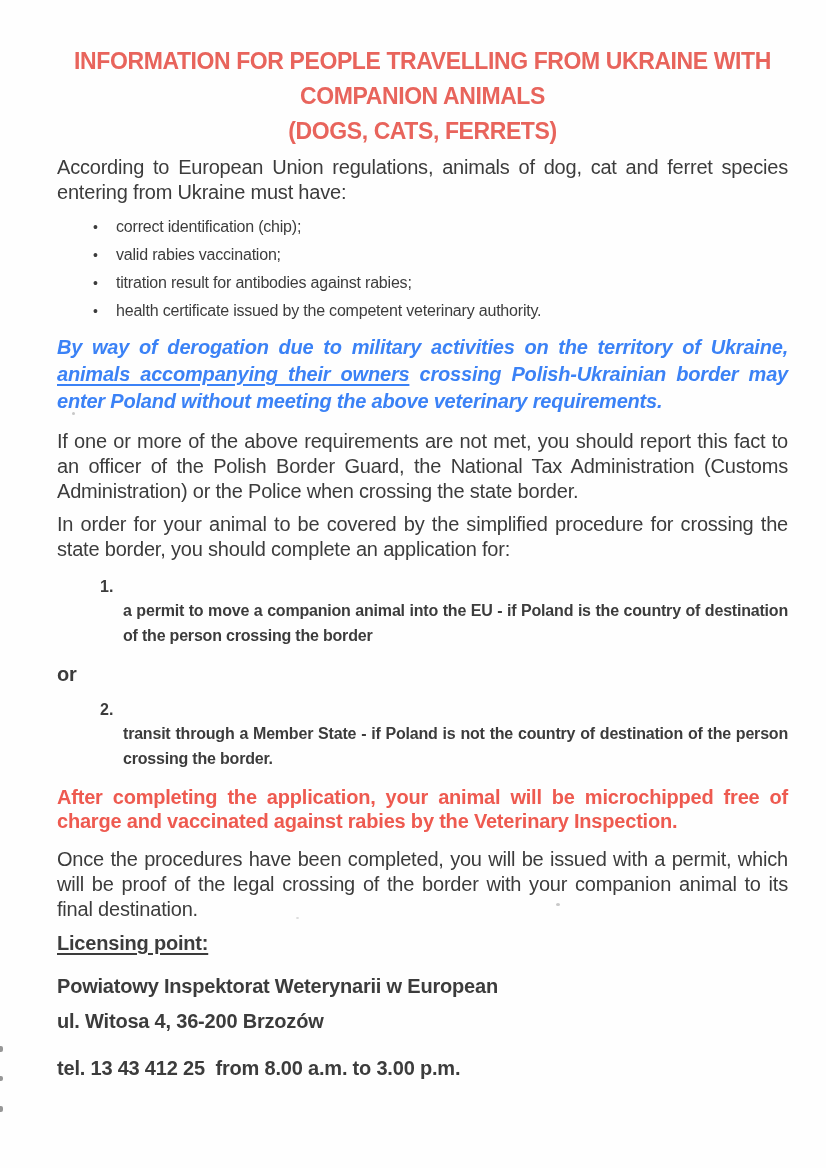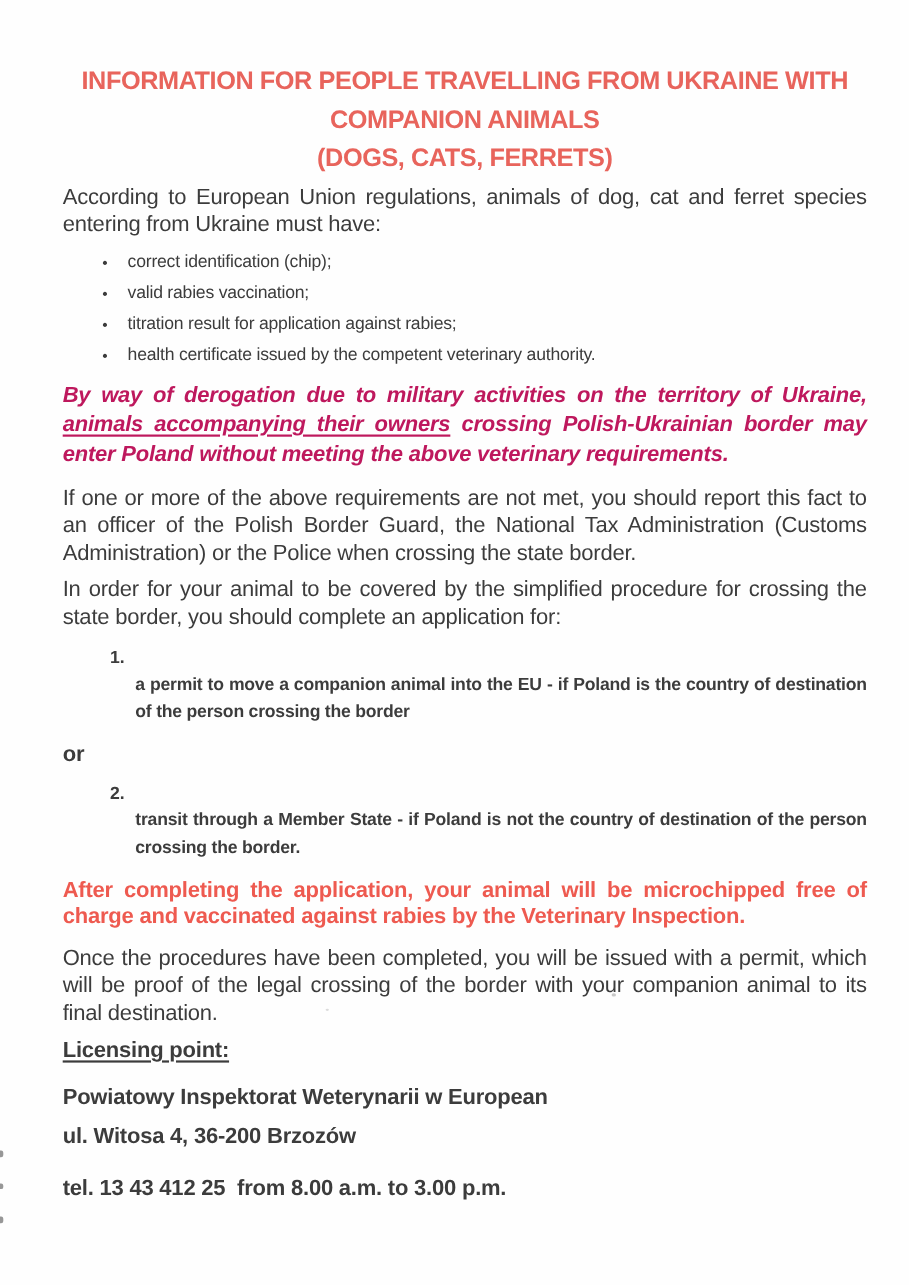--- a/index.html
+++ b/index.html
@@ -6,21 +6,21 @@
   body {
     width: 826px; height: 1168px;
     background: #fdfdfd;
     font-family: "Liberation Sans", sans-serif;
     color: #3c3c3c;
     overflow: hidden;
   }
   .page {
     position: relative;
     width: 826px; height: 1168px;
-    padding: 56px 38px 0 57px;
+    padding: 44px 38px 0 57px;
     box-sizing: border-box;
     background: #fefefe;
   }
   
   .doc-title { margin: 0; padding: 0; text-align: center; }
   .doc-title .t-line {
     display: block;
     font-size: 23px; font-weight: 700;
     letter-spacing: -0.4px;
     line-height: 35px;
@@ -39,21 +39,21 @@
   .p-warning  { margin-top: 13px; }
   .p-licensing{ margin-top: 9px; font-weight: 700; }
   .p-licensing .u-head { text-decoration: underline; text-decoration-thickness: 2px; text-underline-offset: 3px; }
   .p-office   { margin-top: 18px; font-weight: 700; }
   .p-address  { margin-top: 10px; font-weight: 700; }
   .p-phone    { margin-top: 22px; font-weight: 700; white-space: pre-wrap; }
   
   .p-derog {
     margin-top: 9px;
     font-weight: 700; font-style: italic;
-    color: #be185d;
+    color: #3b82f6;
     line-height: 27px;
     text-align: justify;
   }
   .p-derog .u {
     text-decoration: underline;
     text-decoration-thickness: 1.5px;
     text-underline-offset: 3px;
   }
   
   ul.req-list { list-style: none; margin: 8px 0 0 36px; padding: 0; }
@@ -85,21 +85,21 @@
     <li>
       <span class="bullet">•</span>
       <span>correct identification (chip);</span>
     </li>
     <li>
       <span class="bullet">•</span>
       <span>valid rabies vaccination;</span>
     </li>
     <li>
       <span class="bullet">•</span>
-      <span>titration result for application against rabies;</span>
+      <span>titration result for antibodies against rabies;</span>
     </li>
     <li>
       <span class="bullet">•</span>
       <span>health certificate issued by the competent veterinary authority.</span>
     </li>
   </ul>
 
   <p class="p-derog"><span>By way of derogation due to military activities on the territory of Ukraine, </span><span class="u">animals accompanying their owners</span><span> crossing Polish-Ukrainian border may enter Poland without meeting the above veterinary requirements.</span></p>
 
   <p class="p-report just">If one or more of the above requirements are not met, you should report this fact to an officer of the Polish Border Guard, the National Tax Administration (Customs Administration) or the Police when crossing the state border.</p>

